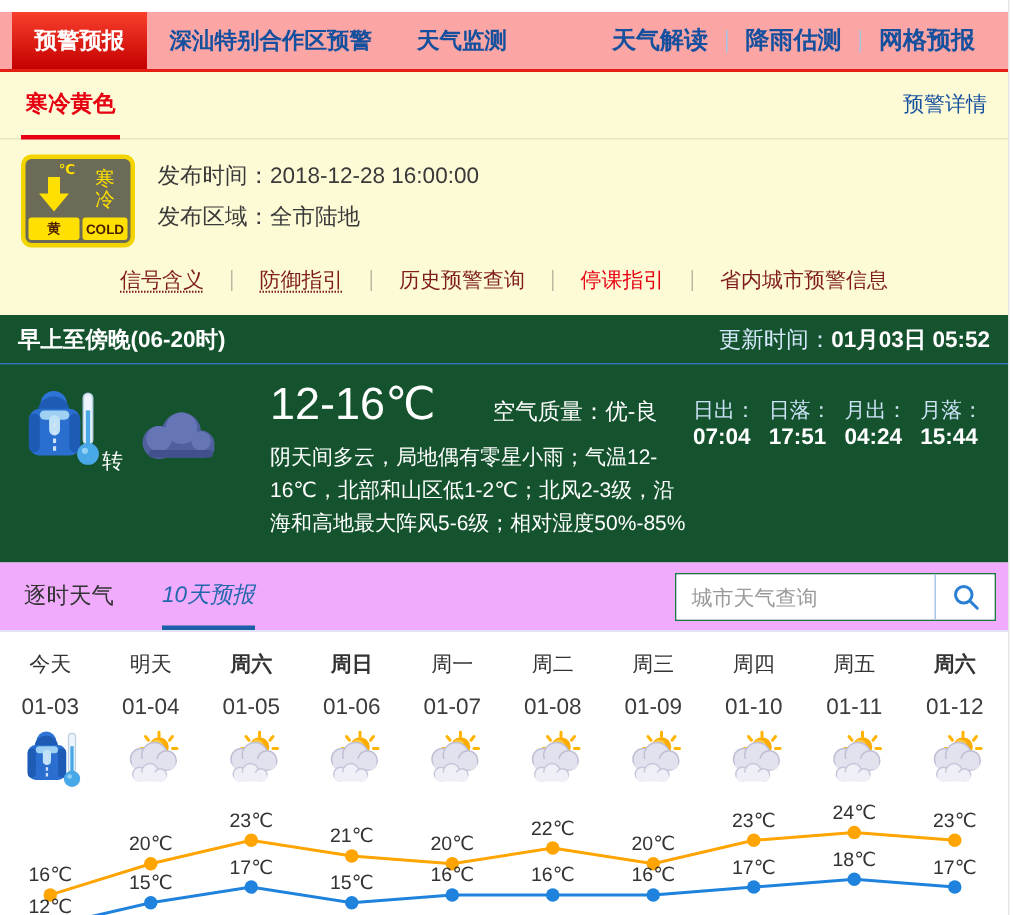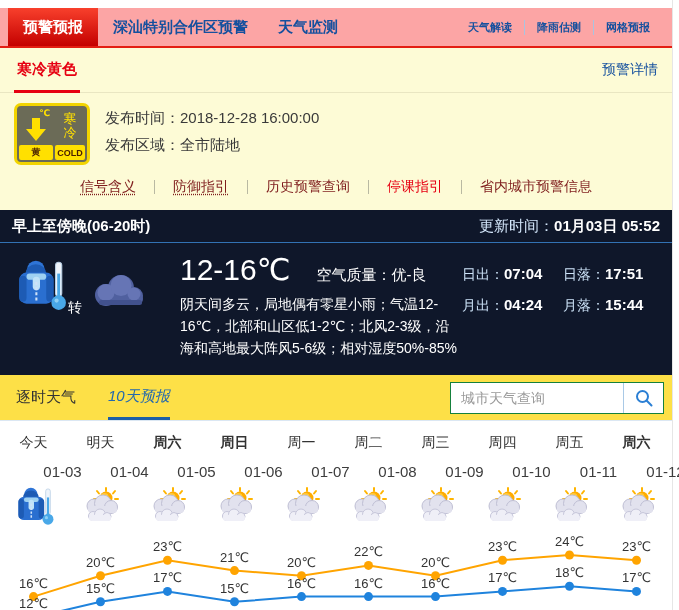--- a/index.html
+++ b/index.html
@@ -4,21 +4,21 @@
 <style>
   html,body{margin:0;padding:0;background:#fff;}
   body{width:679px;height:610px;overflow:hidden;font-family:"Liberation Sans","DejaVu Sans",sans-serif;}
   .page{width:673px;border-right:1px solid #e6e6e6;box-sizing:border-box;padding-top:8px;background:#fff;}
 
   
   .topbar{display:flex;align-items:stretch;height:38px;background:#fca5a5;border-bottom:2px solid #e31e13;padding-left:8px;}
   .nav-tab{display:flex;align-items:center;padding:0 15px;font-size:15px;font-weight:bold;color:#15509e;cursor:pointer;}
   .nav-tab.active{background:linear-gradient(#f8402c,#c40000);color:#fff;}
   .topbar-right{margin-left:auto;display:flex;align-items:center;padding-right:10px;}
-  .topbar-link{font-size:11px;font-weight:bold;color:#15509e;padding:0 12px;cursor:pointer;}
+  .topbar-link{font-size:16px;font-weight:bold;color:#15509e;padding:0 12px;cursor:pointer;}
   .vsep{width:1px;height:15px;background:#a9c4e0;}
 
   
   .warn-panel{background:#fdfbd6;}
   .warn-head{display:flex;justify-content:space-between;align-items:stretch;padding:0 14px;border-bottom:1px solid #e9e6c2;height:44px;}
   .warn-type{display:flex;align-items:center;color:#e60012;font-size:15px;font-weight:bold;border-bottom:3px solid #e60012;box-sizing:border-box;margin-bottom:-1px;padding:0 3px;}
   .warn-detail{display:flex;align-items:center;font-size:14px;color:#15509e;cursor:pointer;}
   .warn-body{display:flex;gap:15px;padding:10px 14px 4px;}
   .alert-icon{width:66px;height:52px;background:#6b6b57;border:3px solid #f2d400;border-radius:7px;display:grid;grid-template-columns:34px 1fr;grid-template-rows:1fr 15px;gap:2px;padding:2px;box-sizing:content-box;flex:none;}
   .ai-left{display:flex;flex-direction:column;align-items:center;}
@@ -27,52 +27,52 @@
   .ai-name span{display:block;width:14px;font-size:13px;line-height:14px;font-weight:normal;color:#ffe000;word-break:break-all;text-align:center;}
   .ai-box{background:#ffe000;color:#4a2000;font-size:9px;font-weight:bold;display:flex;align-items:center;justify-content:center;border-radius:2px;}
   .warn-info{font-size:15px;color:#3a3a3a;line-height:27px;padding-top:1px;}
   .warn-links{display:flex;justify-content:center;align-items:center;padding:9px 0 14px;font-size:14px;}
   .warn-link{color:#7f1d1d;padding:0 18px;cursor:pointer;}
   .warn-link.dotted{text-decoration:underline dotted;text-underline-offset:3px;}
   .warn-link.red{color:#e60012;}
   .wl-sep{width:1px;height:14px;background:#b9b9a2;}
 
   
-  .blue-panel{background:#0f172a;color:#fff;}
+  .blue-panel{background:#14532d;color:#fff;}
   .blue-head{display:flex;justify-content:space-between;align-items:center;padding:7px 12px 6px;font-size:15px;border-bottom:1px solid #3272b4;}
   .bh-period{font-weight:bold;}
   .bh-update .lbl{color:#d4e7fb;}
   .bh-update .val{font-weight:bold;}
   .blue-body{display:flex;padding:10px 12px 16px;}
   .cur-icons{width:168px;flex:none;display:flex;align-items:flex-start;padding-top:4px;}
   .turn-label{font-size:14px;color:#fff;margin:42px 4px 0 0;}
   .cloud-wrap{margin-top:14px;}
   .cur-main{flex:1;}
-  .cur-temp-row{display:flex;align-items:baseline;gap:26px;}
+  .cur-temp-row{display:flex;align-items:baseline;gap:38px;}
   .cur-temp{font-size:30px;line-height:34px;}
   .cur-air{font-size:15px;}
   .cur-desc{margin-top:6px;font-size:14px;line-height:22px;max-width:332px;}
-  .cur-astro{width:198px;flex:none;display:grid;grid-template-columns:1fr 1fr;gap:12px 4px;align-content:start;padding-top:12px;font-size:14px;}
+  .cur-astro{width:198px;flex:none;display:grid;grid-template-columns:1fr 1fr 1fr 1fr;gap:12px 4px;align-content:start;padding-top:12px;font-size:14px;}
   .astro-cell .lbl{color:#cde3f8;}
   .astro-cell .val{font-weight:bold;font-size:15px;}
 
   
-  .tabs-row{display:flex;align-items:stretch;height:45px;border-bottom:1px solid #dbe7f3;background:#fde047;padding-left:16px;}
+  .tabs-row{display:flex;align-items:stretch;height:45px;border-bottom:1px solid #dbe7f3;background:#f0abfc;padding-left:16px;}
   .tab{display:flex;align-items:center;font-size:15px;color:#333;margin-right:32px;box-sizing:border-box;cursor:pointer;}
   .tab.active{color:#2368ae;border-bottom:3px solid #1c5fa8;font-style:italic;}
   .search-box{margin-left:auto;align-self:center;margin-right:8px;display:flex;border:1px solid #15803d;height:32px;box-sizing:border-box;}
   .search-input{border:none;outline:none;width:152px;padding:0 10px;font-size:14px;color:#333;font-family:inherit;}
   .search-input::placeholder{color:#999;}
   .search-btn{width:40px;border:none;border-left:1px solid #a9c9e6;display:flex;align-items:center;justify-content:center;background:#fff;cursor:pointer;}
 
   
   .fc-days,.fc-dates,.fc-icons{display:grid;grid-template-columns:repeat(10,67px);justify-items:center;}
   .fc-days{margin-top:13px;font-size:14px;color:#333;}
   .fc-days .bold{font-weight:bold;}
-  .fc-dates{margin-top:11px;font-size:15px;color:#3c3c3c;padding-left:29px;}
+  .fc-dates{margin-top:11px;font-size:15px;color:#3c3c3c;}
   .fc-icons{margin-top:5px;height:46px;align-items:center;}
   .chart-wrap{margin-top:2px;}
 </style>
 </head>
 <body>
 
 <div class="page">
 
   <div class="topbar">
     <div class="nav-tab active">预警预报</div>

